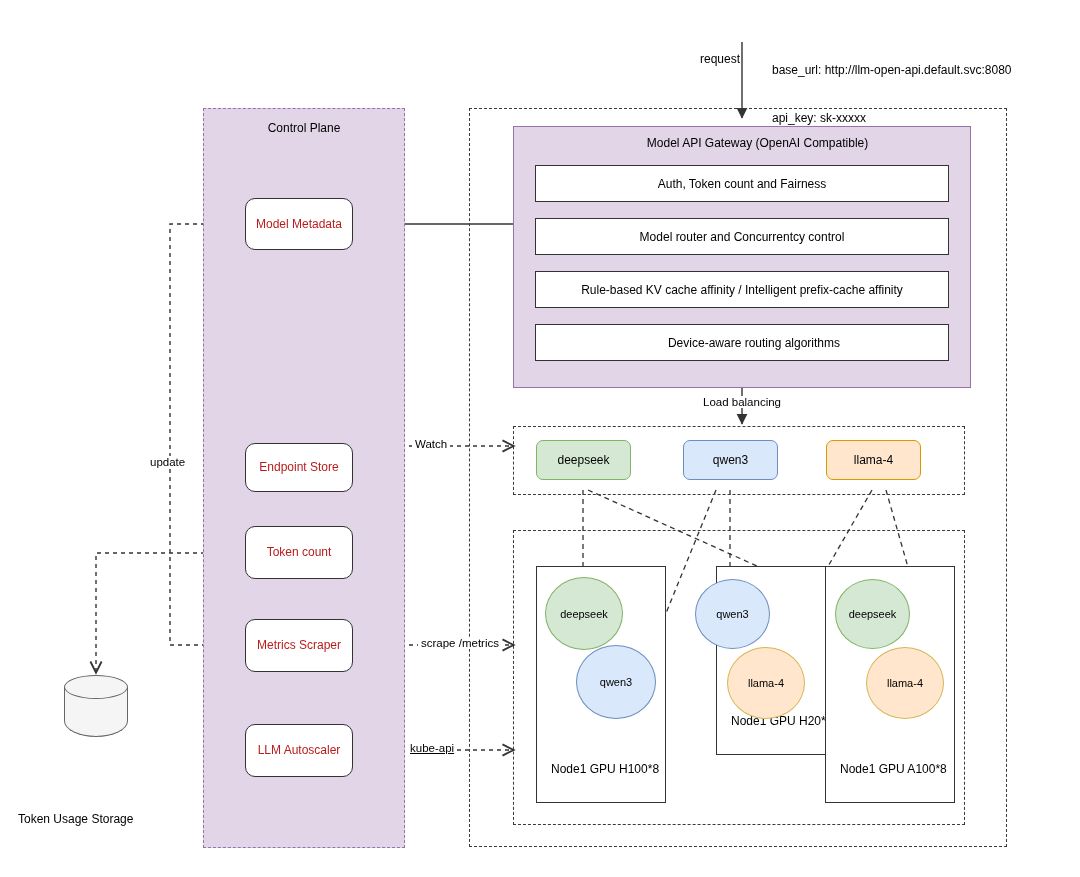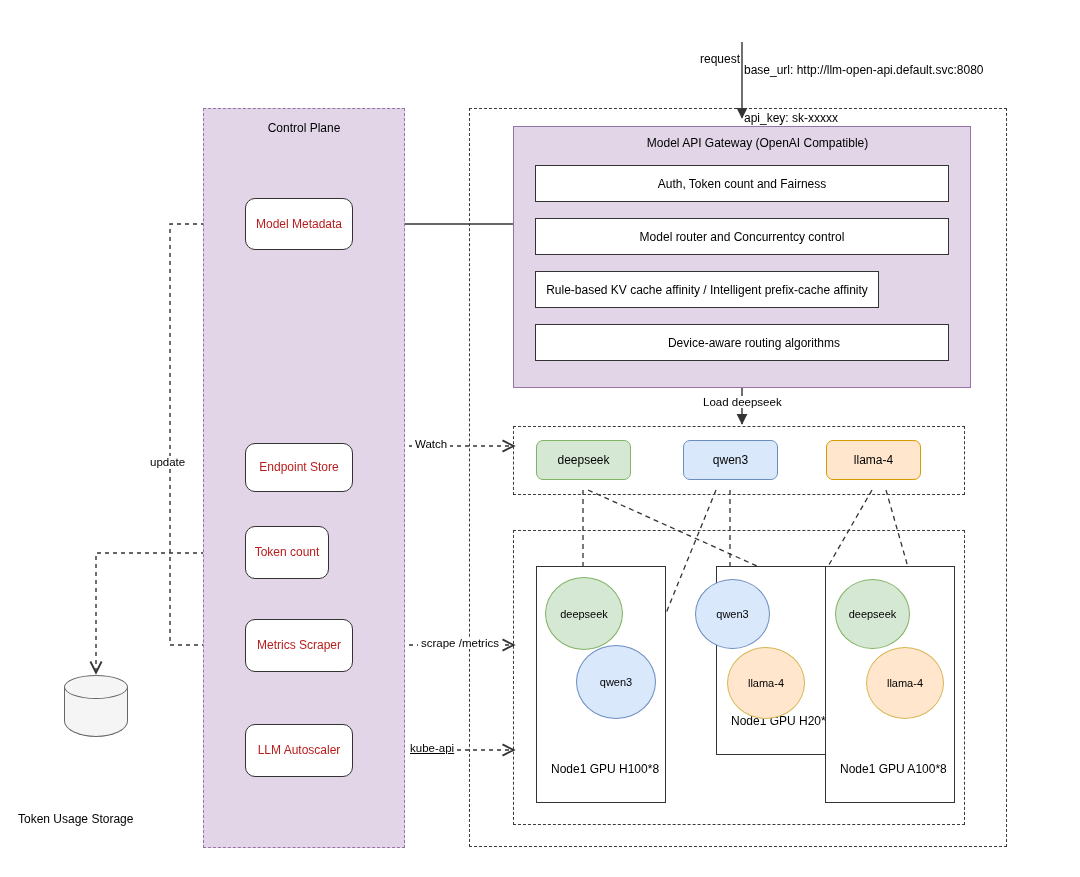--- a/index.html
+++ b/index.html
@@ -198,37 +198,37 @@
     <path d="M730,490 L730,580" stroke="#333" stroke-width="1.3" fill="none" stroke-dasharray="5 4" marker-end="url(#arrO)"></path>
 
     <path d="M716,490 L647,660" stroke="#333" stroke-width="1.3" fill="none" stroke-dasharray="5 4" marker-end="url(#arrO)"></path>
 
     <path d="M872,490 L773,662" stroke="#333" stroke-width="1.3" fill="none" stroke-dasharray="5 4" marker-end="url(#arrO)"></path>
 
     <path d="M886,490 L935,662" stroke="#333" stroke-width="1.3" fill="none" stroke-dasharray="5 4" marker-end="url(#arrO)"></path>
   </svg>
 
   <div class="txt" style="left:700px; top:52px;">request</div>
-  <div class="req-block" style="left:744px; top:30px;">
+  <div class="req-block" style="left:772px; top:30px;">
     <div>base_url: http://llm-open-api.default.svc:8080</div>
     <div>api_key: sk-xxxxx</div>
     <div>model: qwen3/qwen3-32b</div>
   </div>
 
   <div class="abs control-plane" style="left:203px; top:108px; width:202px; height:740px;">
     <div class="cp-title">Control Plane</div>
   </div>
 
   <div class="abs cp-box center-label" style="left:245px; top:198px; width:108px; height:52px;">
     <span>Model Metadata</span>
   </div>
   <div class="abs cp-box center-label" style="left:245px; top:443px; width:108px; height:49px;">
     <span>Endpoint Store</span>
   </div>
-  <div class="abs cp-box center-label" style="left:245px; top:526px; width:84px; height:53px;">
+  <div class="abs cp-box center-label" style="left:245px; top:526px; width:108px; height:53px;">
     <span>Token count</span>
   </div>
   <div class="abs cp-box center-label" style="left:245px; top:619px; width:108px; height:53px;">
     <span>Metrics Scraper</span>
   </div>
   <div class="abs cp-box center-label" style="left:245px; top:724px; width:108px; height:53px;">
     <span>LLM Autoscaler</span>
   </div>
 
   <div class="abs cyl-body" style="left:64px; top:687px; width:64px; height:50px;"></div>
@@ -239,28 +239,28 @@
 
   <div class="abs gateway" style="left:513px; top:126px; width:458px; height:262px;">
     <div class="gw-title">Model API Gateway (OpenAI Compatible)</div>
   </div>
   <div class="abs gw-row center-label" style="left:535px; top:165px; width:414px; height:37px;">
     <span>Auth, Token count and Fairness</span>
   </div>
   <div class="abs gw-row center-label" style="left:535px; top:218px; width:414px; height:37px;">
     <span>Model router and Concurrentcy control</span>
   </div>
-  <div class="abs gw-row center-label" style="left:535px; top:271px; width:344px; height:37px;">
+  <div class="abs gw-row center-label" style="left:535px; top:271px; width:414px; height:37px;">
     <span>Rule-based KV cache affinity / Intelligent prefix-cache affinity</span>
   </div>
   <div class="abs gw-row center-label" style="left:535px; top:324px; width:414px; height:37px;padding-left:24px;">
     <span>Device-aware routing algorithms</span>
   </div>
 
-  <div class="edge-label" style="left:700px; top:396px;">Load deepseek</div>
+  <div class="edge-label" style="left:700px; top:396px;">Load balancing</div>
 
   <div class="abs dash-box" style="left:513px; top:426px; width:452px; height:69px;"></div>
   <div class="abs chip green center-label" style="left:536px; top:440px; width:95px; height:40px;">
     <span>deepseek</span>
   </div>
   <div class="abs chip blue center-label" style="left:683px; top:440px; width:95px; height:40px;">
     <span>qwen3</span>
   </div>
   <div class="abs chip yellow center-label" style="left:826px; top:440px; width:95px; height:40px;">
     <span>llama-4</span>

